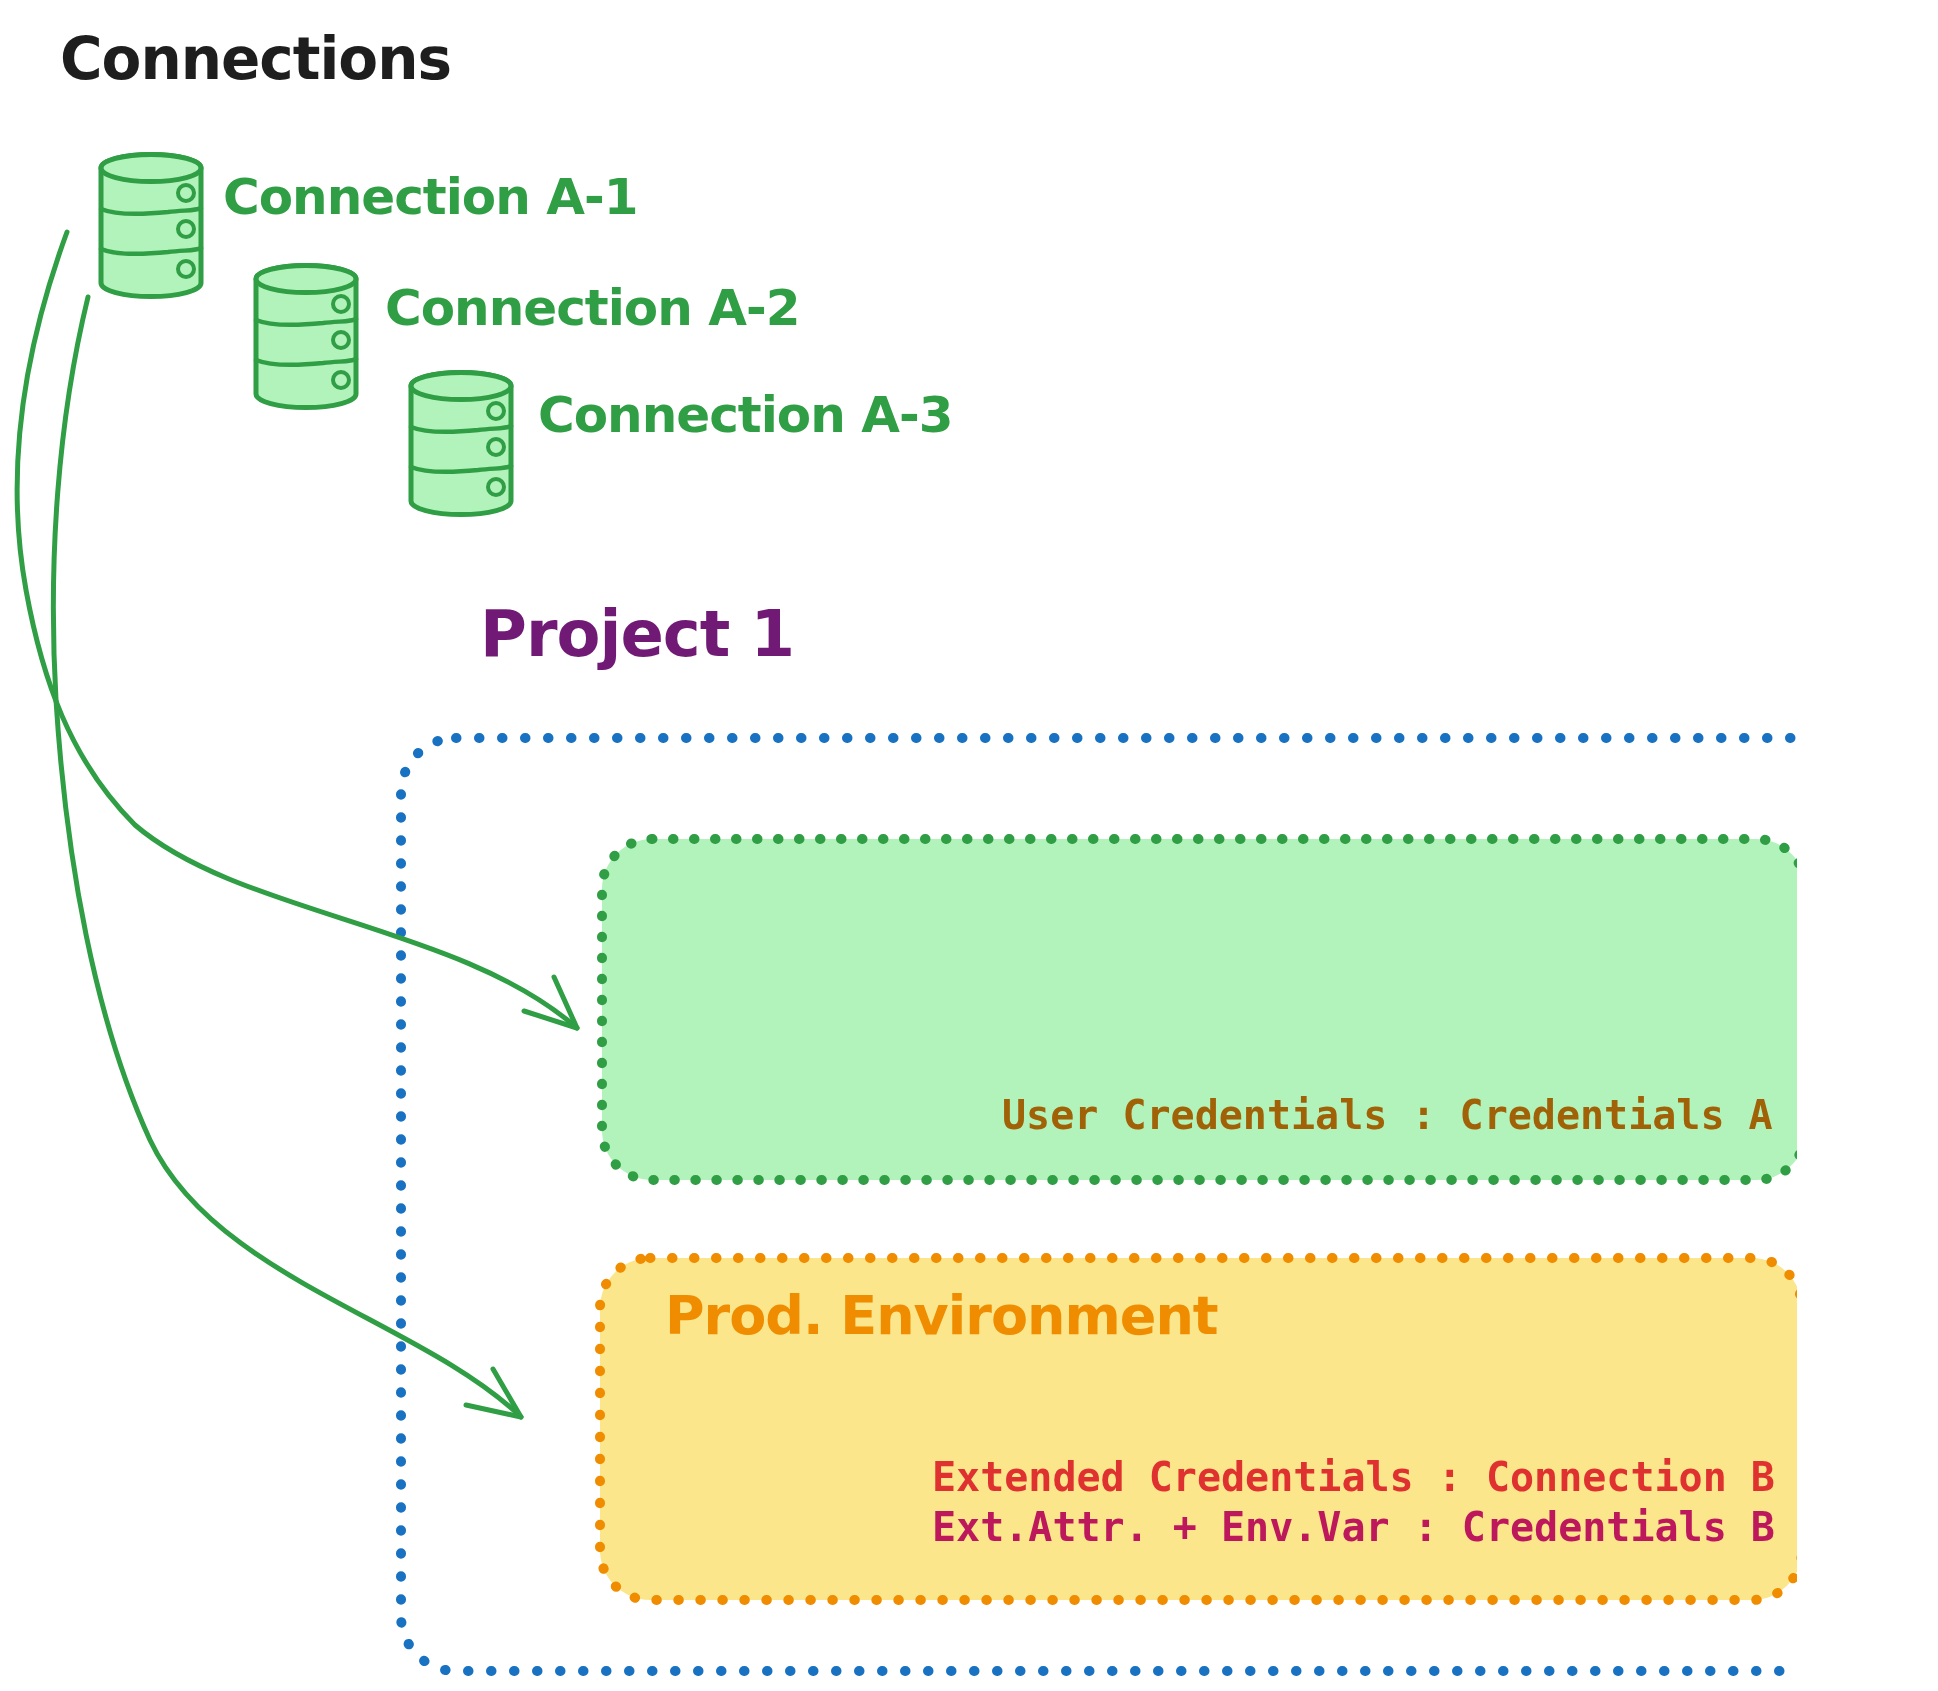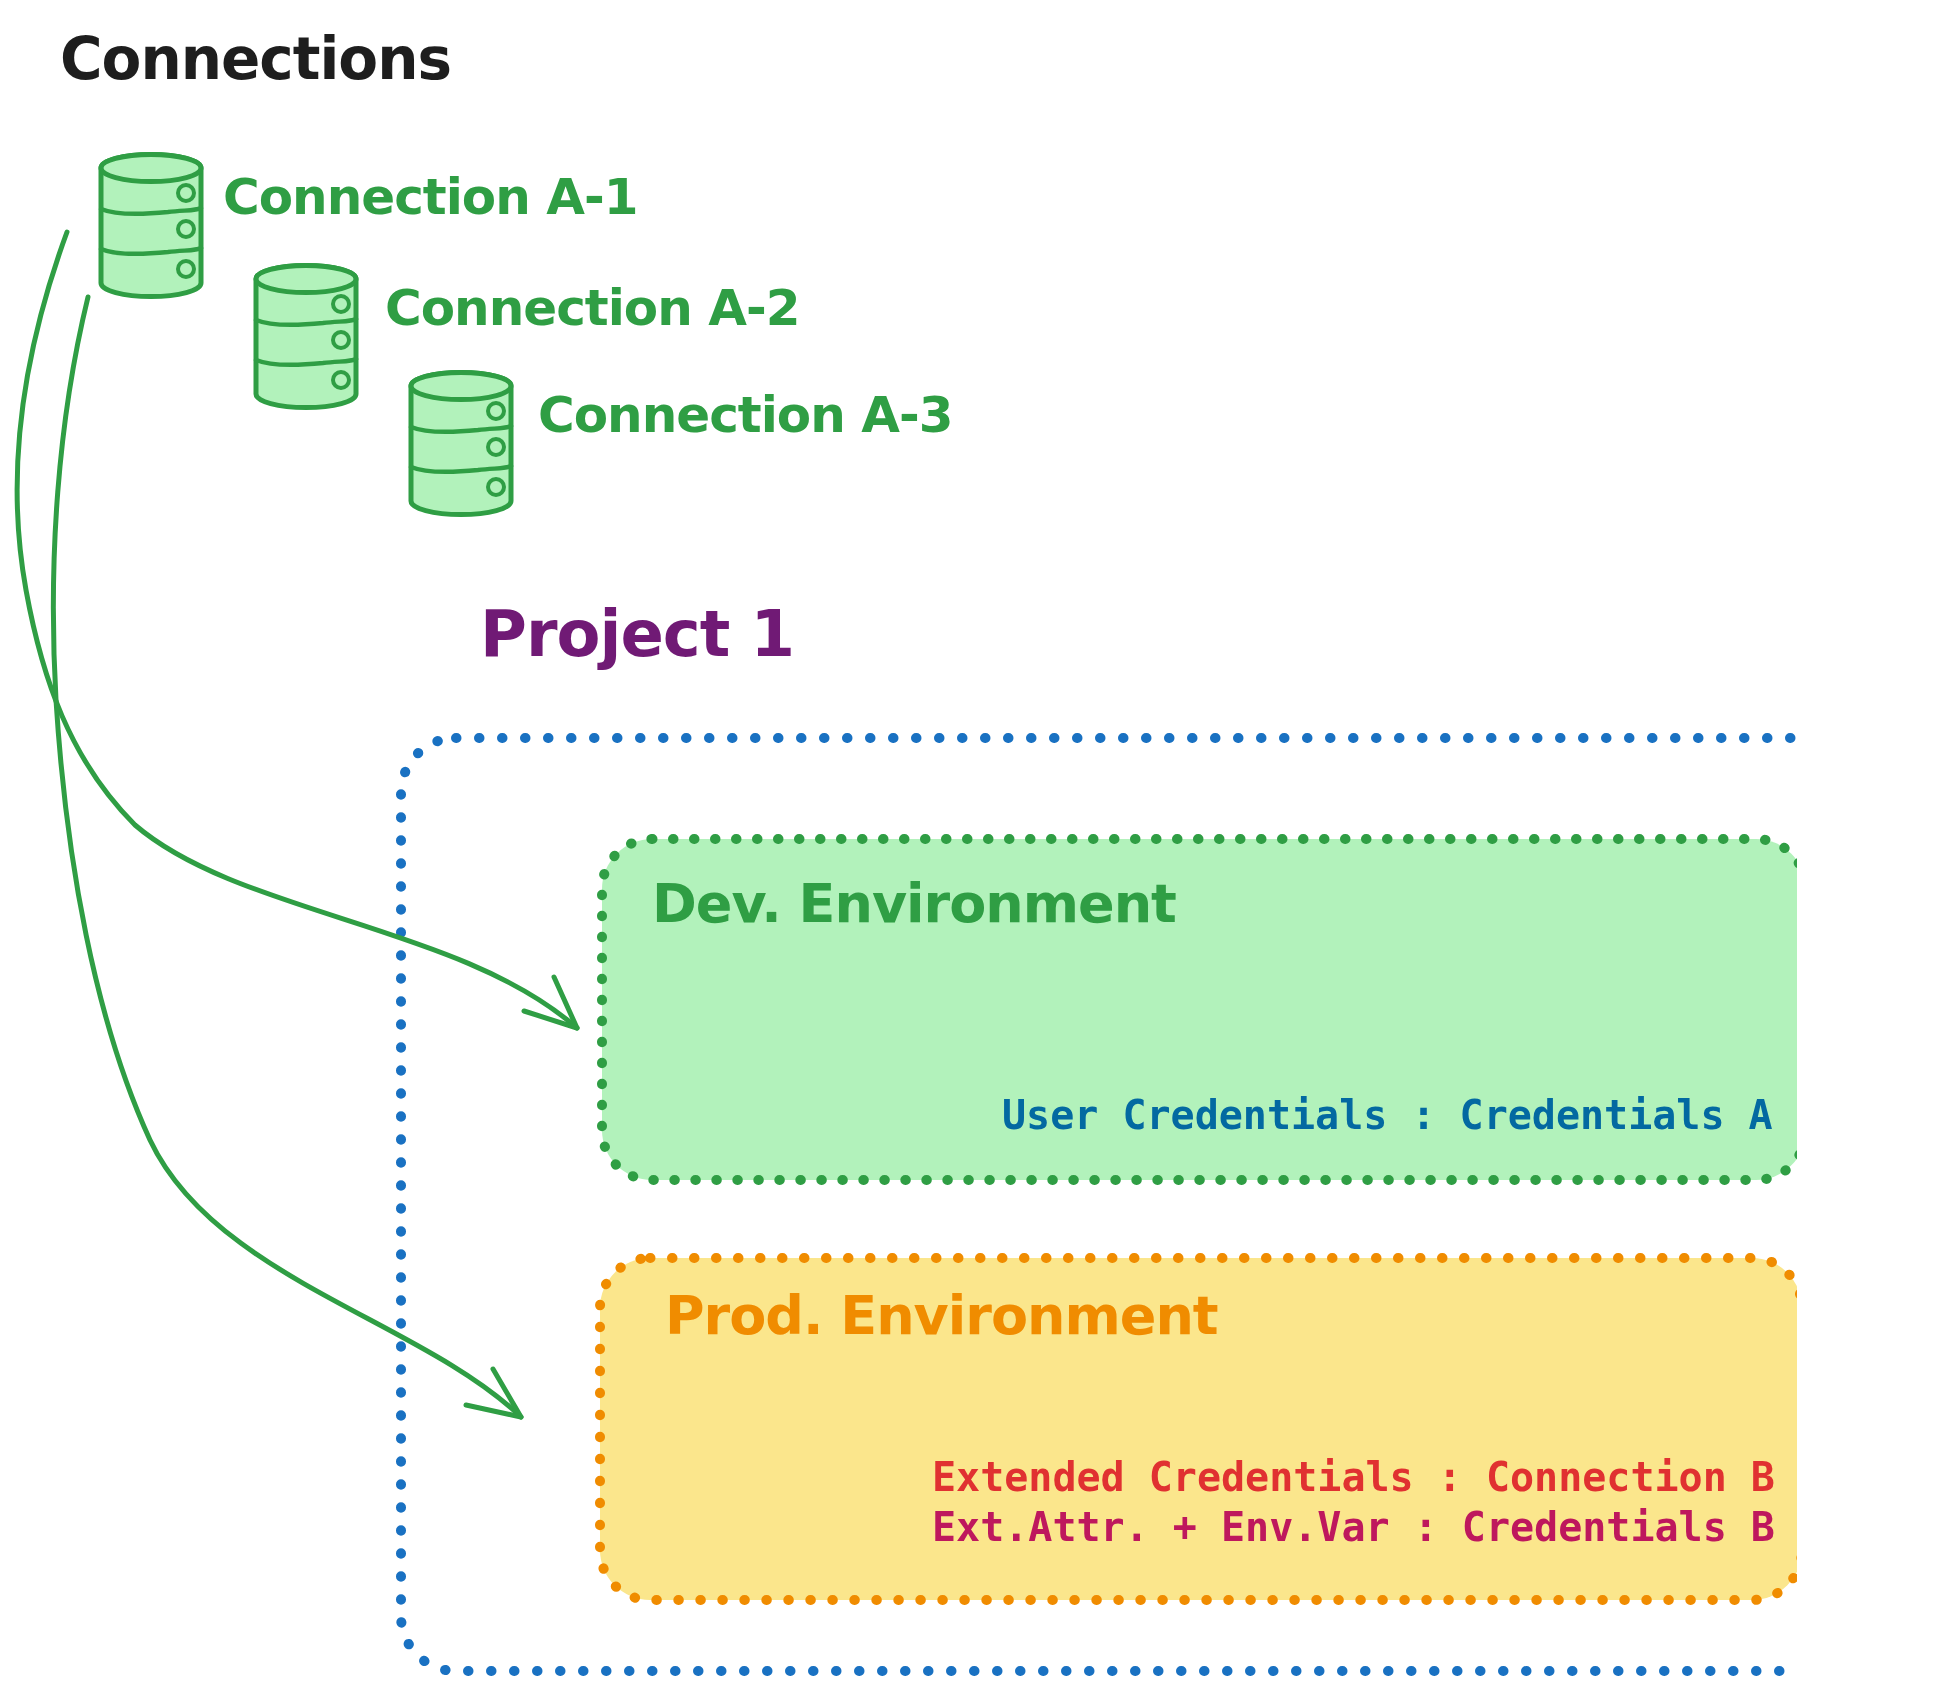--- a/index.html
+++ b/index.html
@@ -10,21 +10,21 @@
   .connections-title{left:60px;top:30px;font-size:58px;color:#1e1e1e;}
   .conn-label{font-size:50px;color:#2f9e44;}
   .a1{left:223px;top:172px;}
   .a2{left:385px;top:283px;}
   .a3{left:538px;top:390px;}
   .project-title{left:480px;top:602px;font-size:64px;color:#701a75;}
   .env-title{font-size:54px;}
   .dev-title{left:652px;top:877px;color:#2f9e44;}
   .prod-title{left:665px;top:1289px;color:#f08c00;}
   .mono{font-family:"DejaVu Sans Mono",monospace;font-size:40px;font-weight:bold;letter-spacing:0px;}
-  .dev-cred{left:1002px;top:1095px;color:#0369a1;text-align:right;}
+  .dev-cred{left:1002px;top:1095px;color:#a16207;text-align:right;}
   .prod-l1{left:932px;top:1457px;color:#e03131;}
   .prod-l2{left:932px;top:1507px;color:#be185d;}
   svg{position:absolute;left:0;top:0;}
 </style>
 </head>
 <body>
 
 <div class="canvas">
   <svg width="1938" height="1691" viewBox="0 0 1938 1691">
     <defs>
@@ -57,18 +57,17 @@
     <use href="#cyl" x="98" y="152"></use>
     <use href="#cyl" x="253" y="263"></use>
     <use href="#cyl" x="408" y="370"></use>
   </svg>
 
   <div class="abs hand connections-title">Connections</div>
   <div class="abs hand conn-label a1">Connection A-1</div>
   <div class="abs hand conn-label a2">Connection A-2</div>
   <div class="abs hand conn-label a3">Connection A-3</div>
   <div class="abs hand project-title">Project 1</div>
-  <div class="abs hand env-title dev-title">Dev. Environment</div>
   <div class="abs mono dev-cred">User Credentials : Credentials A</div>
   <div class="abs hand env-title prod-title">Prod. Environment</div>
   <div class="abs mono prod-l1">Extended Credentials : Connection B</div>
   <div class="abs mono prod-l2">Ext.Attr. + Env.Var : Credentials B</div>
 </div>
 
 </body></html>

